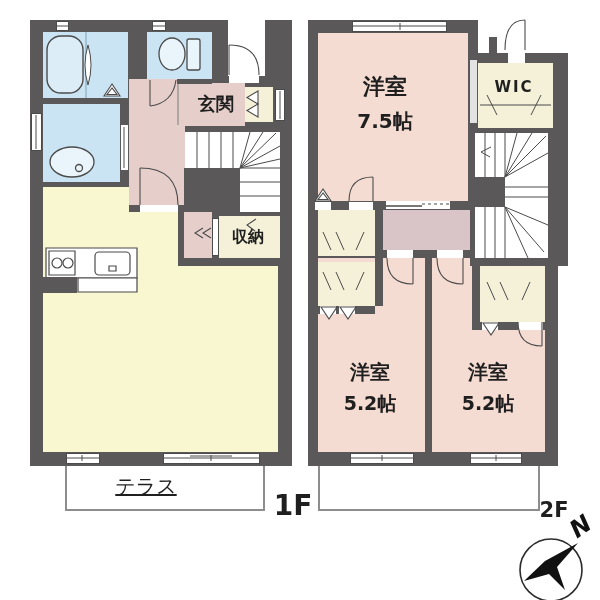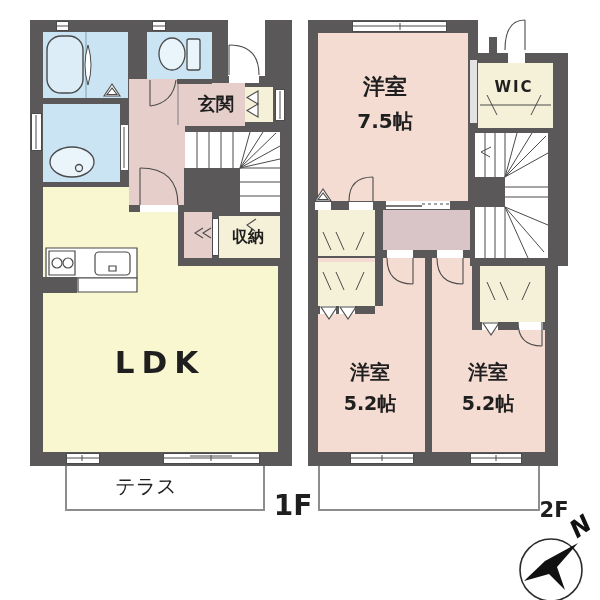--- a/index.html
+++ b/index.html
@@ -238,24 +238,23 @@
       <path d="M471,458 H521 M496,455 V461"></path>
     </g>
 
     <g>
       <circle cx="551" cy="570" r="31" fill="#ffffff" stroke="#2b2b2b" stroke-width="1.6"></circle>
       <path d="M578,543 L557,567 L565,590 L549,574 L524,581 L545,561 Z" fill="#111111" stroke="none"></path>
       <text x="573" y="540" font-size="24" font-weight="bold" font-style="italic" fill="#111111" transform="rotate(-35 573 533)">N</text>
     </g>
   </svg>
 
-  <div class="lbl" style="left:160px;top:362px;font-size:31px;letter-spacing:7px;">LDK</div>
   <div class="lbl" style="left:216px;top:104px;font-size:18px;">玄関</div>
   <div class="lbl" style="left:248px;top:237px;font-size:16px;">収納</div>
-  <div class="lbl thin" style="left:146px;top:486px;font-size:20px;">テラス</div>
+  <div class="lbl thin" style="left:146px;top:486px;font-size:20px;text-decoration:underline;">テラス</div>
   <div class="lbl" style="left:277px;top:506px;font-size:28px;margin-left:16px;">1F</div>
 
   <div class="lbl" style="left:385px;top:87px;font-size:22px;">洋室</div>
   <div class="lbl" style="left:385px;top:121px;font-size:20px;">7.5帖</div>
   <div class="lbl" style="left:514px;top:87px;font-size:15px;letter-spacing:2px;">WIC</div>
   <div class="lbl" style="left:370px;top:372px;font-size:20px;">洋室</div>
   <div class="lbl" style="left:370px;top:403px;font-size:19px;">5.2帖</div>
   <div class="lbl" style="left:488px;top:372px;font-size:20px;">洋室</div>
   <div class="lbl" style="left:488px;top:403px;font-size:19px;">5.2帖</div>
   <div class="lbl" style="left:554px;top:510px;font-size:21px;">2F</div>

